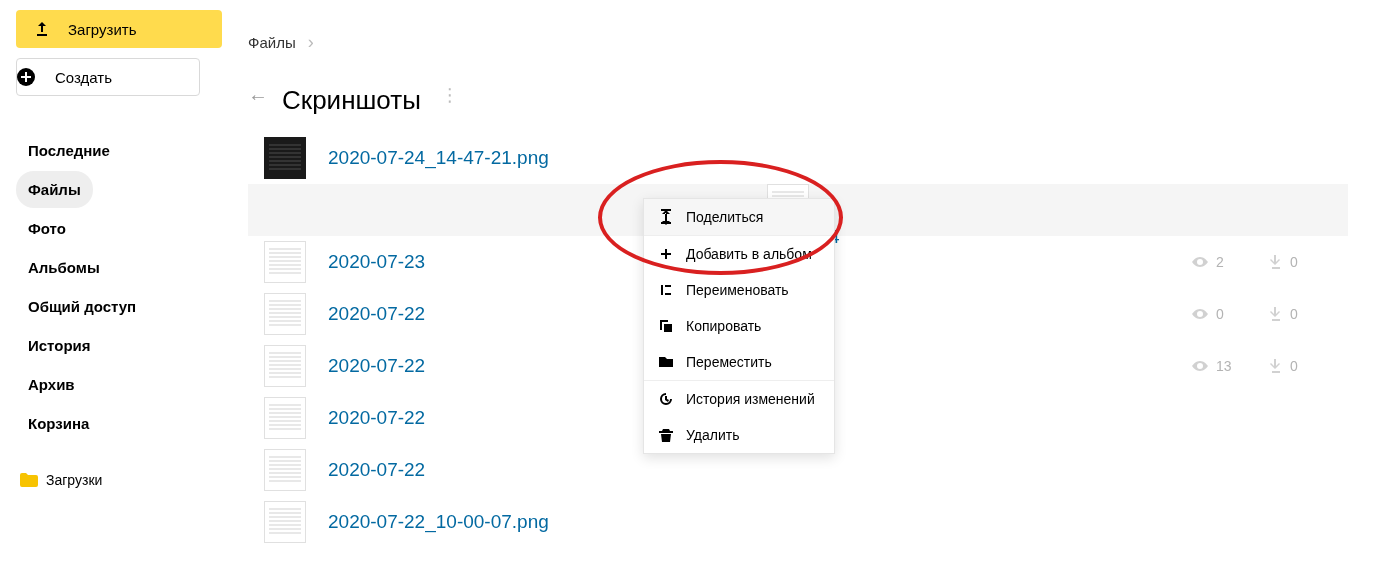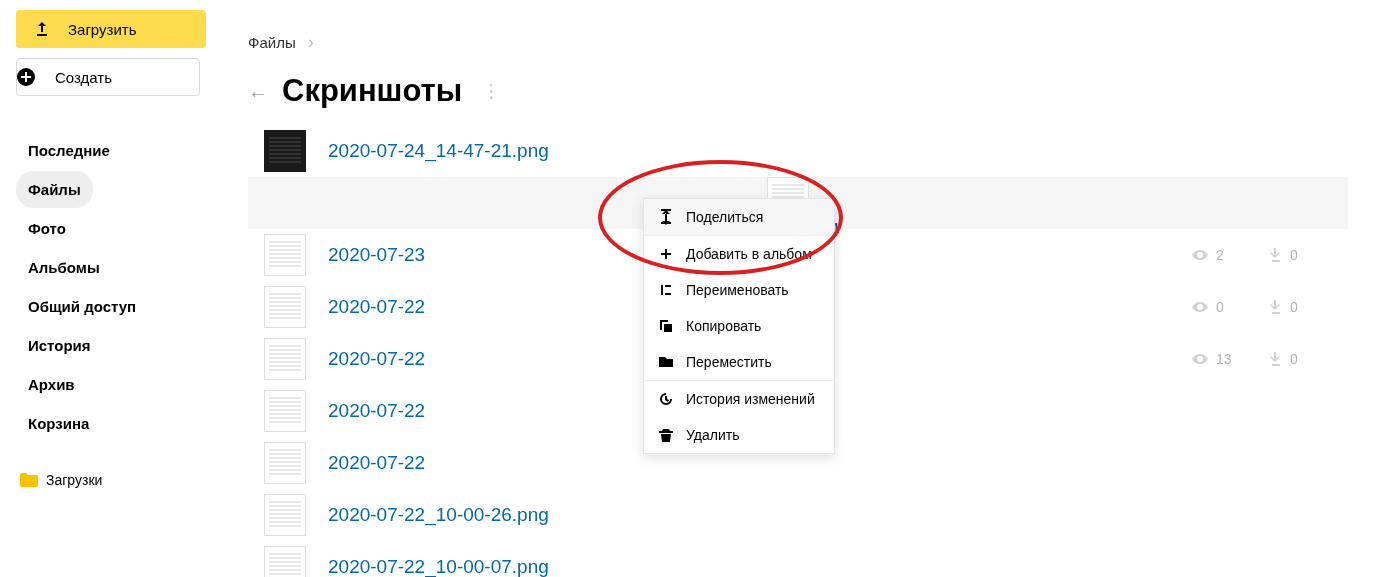--- a/index.html
+++ b/index.html
@@ -5,21 +5,21 @@
     * { margin: 0; padding: 0; box-sizing: border-box; font-family: Arial, "Helvetica Neue", Helvetica, sans-serif; }
     body { background: #fff; color: #000; width: 1378px; height: 577px; overflow: hidden; }
 
     .sidebar {
       position: absolute;
       left: 0; top: 0; width: 218px; height: 100%;
       padding: 10px 16px;
     }
     .btn-upload {
       background: #ffdb4d;
-      height: 38px; width: 190px;
+      height: 38px; width: 206px;
       border: none; border-radius: 4px;
       display: flex; align-items: center; justify-content: flex-start;
       padding-left: 18px; gap: 18px;
       font-size: 15px; cursor: pointer;
       margin-bottom: 10px;
     }
     .btn-create {
       background: #fff;
       height: 38px; width: 184px;
       border: 1px solid #d9d9d9; border-radius: 4px;
@@ -44,21 +44,21 @@
       position: absolute; left: 248px; top: 0; right: 0; height: 100%;
     }
     .breadcrumb {
       display:flex; align-items:center; gap:12px; padding-top: 32px; color:#333; font-size:15px;
     }
     .breadcrumb .sep { color:#bbb; font-size:18px; }
     .title-row {
       display:flex; align-items:center; gap:14px; margin-top:20px;
     }
     .title-row .back-arrow { color:#999; cursor:pointer; font-size:20px; }
-    .title-row h1 { font-size:31px; font-weight:700; }
+    .title-row h1 { font-size:26px; font-weight:400;margin-top:12px; }
     .title-row .kebab { color:#bbb; font-size:18px; cursor:pointer; margin-left:6px; }
 
     .file-list { margin-top: 16px; width: 100%; }
     .file-row {
       height: 52px; display:flex; align-items:center; padding-right: 36px; position: relative; cursor:pointer;
       width: 1100px;
     }
     .file-row.selected { background: #f5f5f5; flex-direction: column; }
     .thumb {
       width:42px; height:42px; margin-left:16px; border:1px solid #e0e0e0; flex-shrink:0;
@@ -232,26 +232,20 @@
       <span class="fname">2020-07-22</span>
     </div>
 
     <div class="file-row">
       <div class="thumb">
           <div class="thumb-inner"></div>
         </div>
       <span class="fname">2020-07-22</span>
     </div>
 
-    <div class="file-row">
-      <div class="thumb">
-          <div class="thumb-inner"></div>
-        </div>
-      <span class="fname">2020-07-22_10-00-26.png</span>
-    </div>
 
     <div class="file-row">
       <div class="thumb">
           <div class="thumb-inner"></div>
         </div>
       <span class="fname">2020-07-22_10-00-07.png</span>
     </div>
 
   </div>
 

